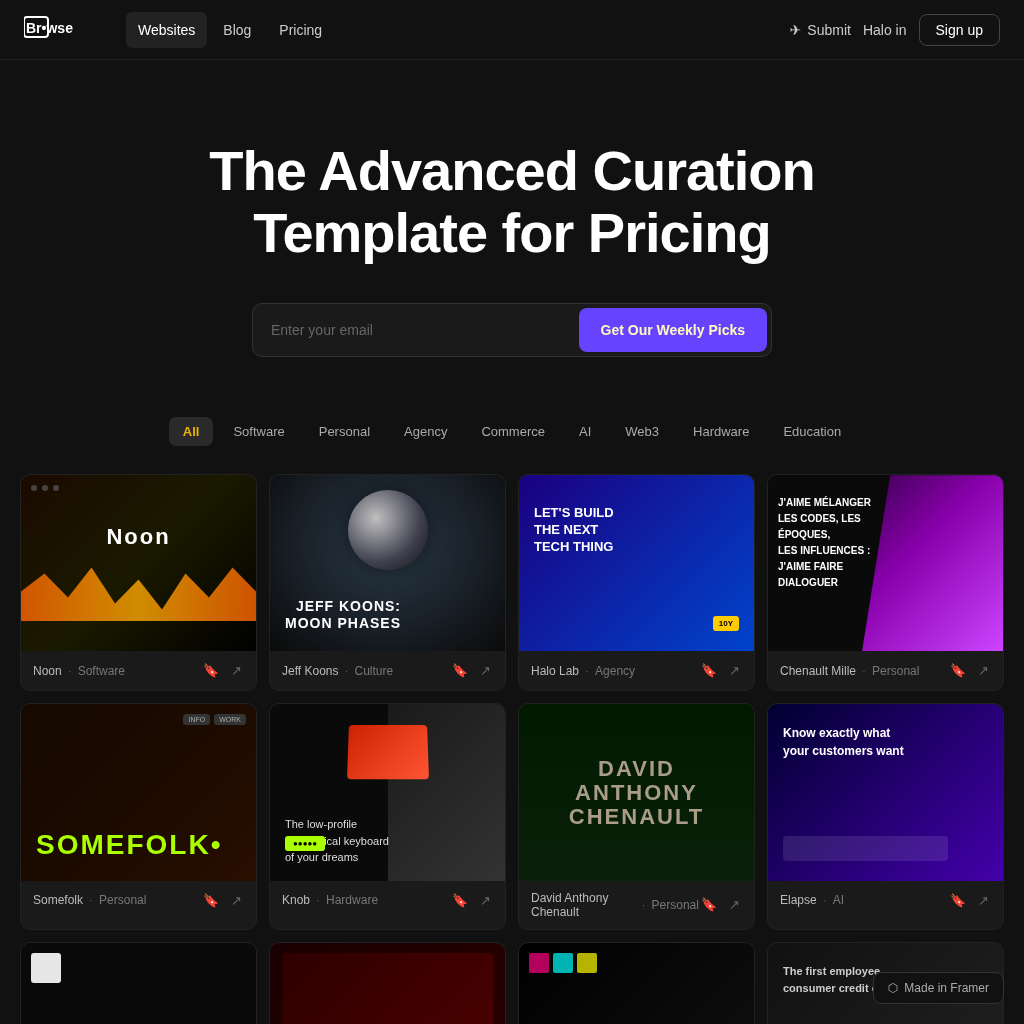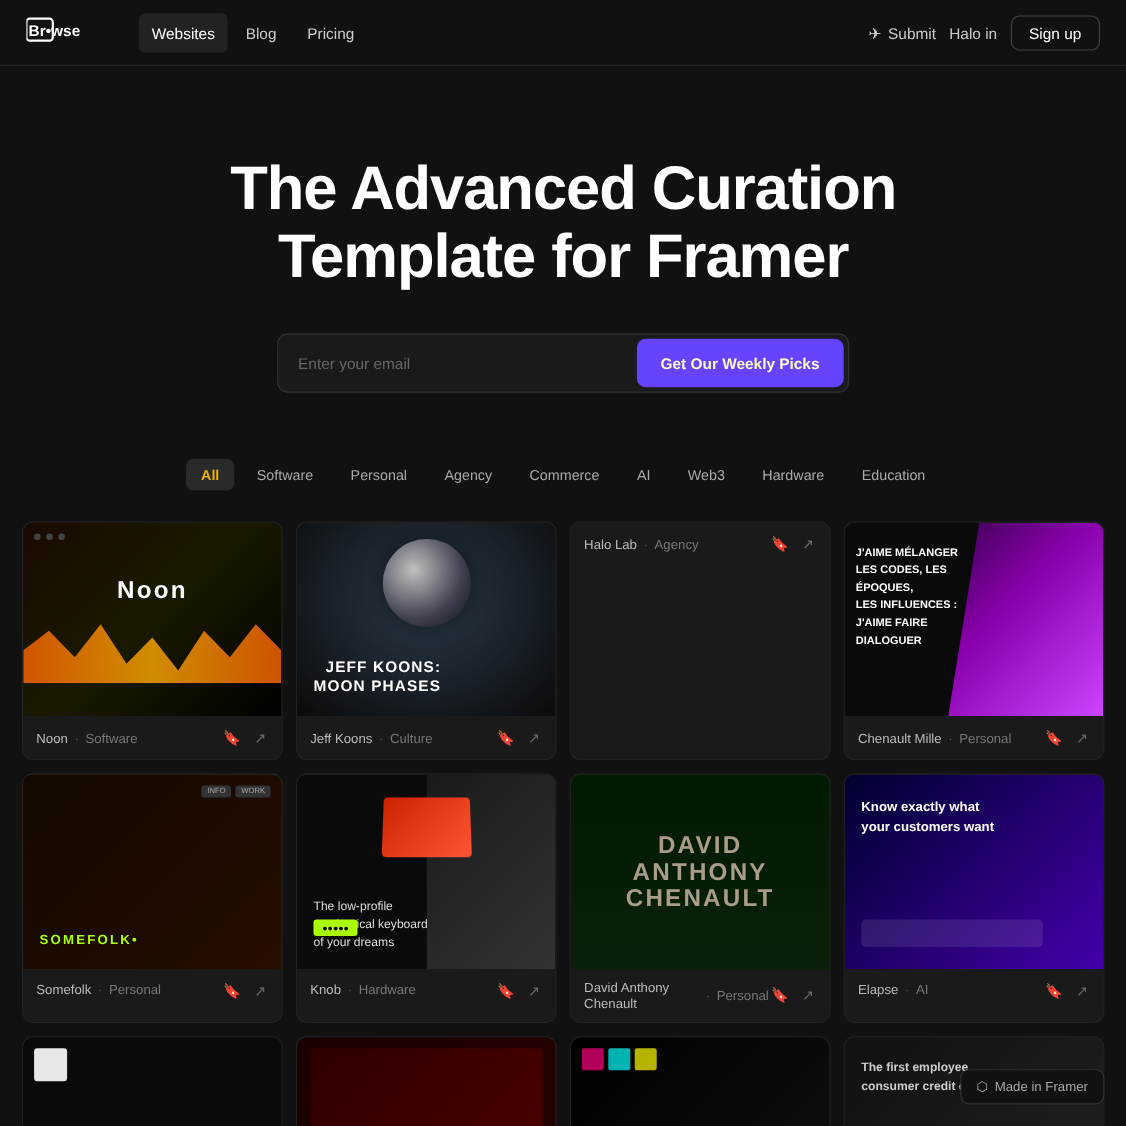--- a/index.html
+++ b/index.html
@@ -273,21 +273,21 @@
 
     .thumb-somefolk { background: #0a0a00; }
     .thumb-somefolk-overlay {
       position: absolute;
       inset: 0;
       background: linear-gradient(135deg, rgba(20,10,0,0.7), rgba(0,0,0,0.3));
     }
     .thumb-somefolk-text {
       position: absolute;
       bottom: 20px; left: 15px;
-      font-size: 12px;
+      font-size: 28px;
       font-weight: 900;
       color: #aaff00;
       text-transform: uppercase;
       letter-spacing: 2px;
     }
     .thumb-somefolk-tags {
       position: absolute;
       top: 10px; right: 10px;
       display: flex; gap: 4px;
     }
@@ -438,21 +438,21 @@
       <span>Submit</span>
     </button>
     <button class="signin-btn">Halo in</button>
     <button class="signup-btn">Sign up</button>
   </div>
 </nav>
 
 <section class="hero">
   <h1>
     <span>The Advanced Curation</span><br>
-    <span>Template for Framer</span>
+    <span>Template for Pricing</span>
   </h1>
   <div class="email-form">
     <input class="email-input" type="email" placeholder="Enter your email" style="">
     <button class="cta-btn">Get Our Weekly Picks</button>
   </div>
 </section>
 
 <div class="filter-bar">
   <button class="filter-tab active">All</button>
   <button class="filter-tab">Software</button>
@@ -506,20 +506,26 @@
         <span class="card-category">Culture</span>
       </div>
       <div class="card-actions">
         <button class="card-action-btn">🔖</button>
         <button class="card-action-btn">↗</button>
       </div>
     </div>
   </div>
 
   <div class="card">
+    <div class="card-thumb">
+      <div class="card-thumb-inner thumb-halolab">
+        <div class="thumb-halolab-text">LET'S BUILD<br>THE NEXT<br>TECH THING</div>
+        <div class="thumb-halolab-badge">10Y</div>
+      </div>
+    </div>
     <div class="card-footer">
       <div class="card-info">
         <span>Halo Lab</span>
         <span class="card-dot">·</span>
         <span class="card-category">Agency</span>
       </div>
       <div class="card-actions">
         <button class="card-action-btn">🔖</button>
         <button class="card-action-btn">↗</button>
       </div>

